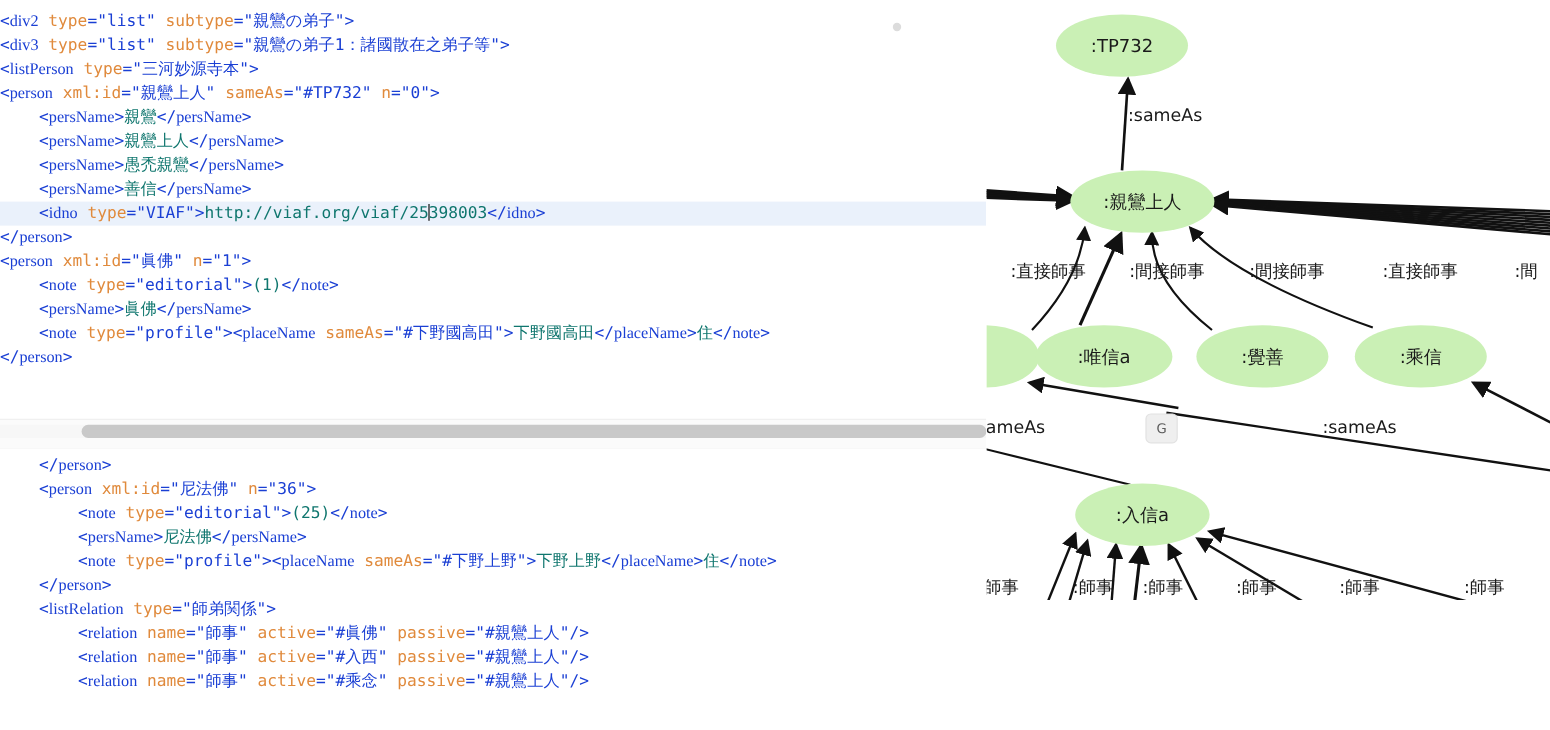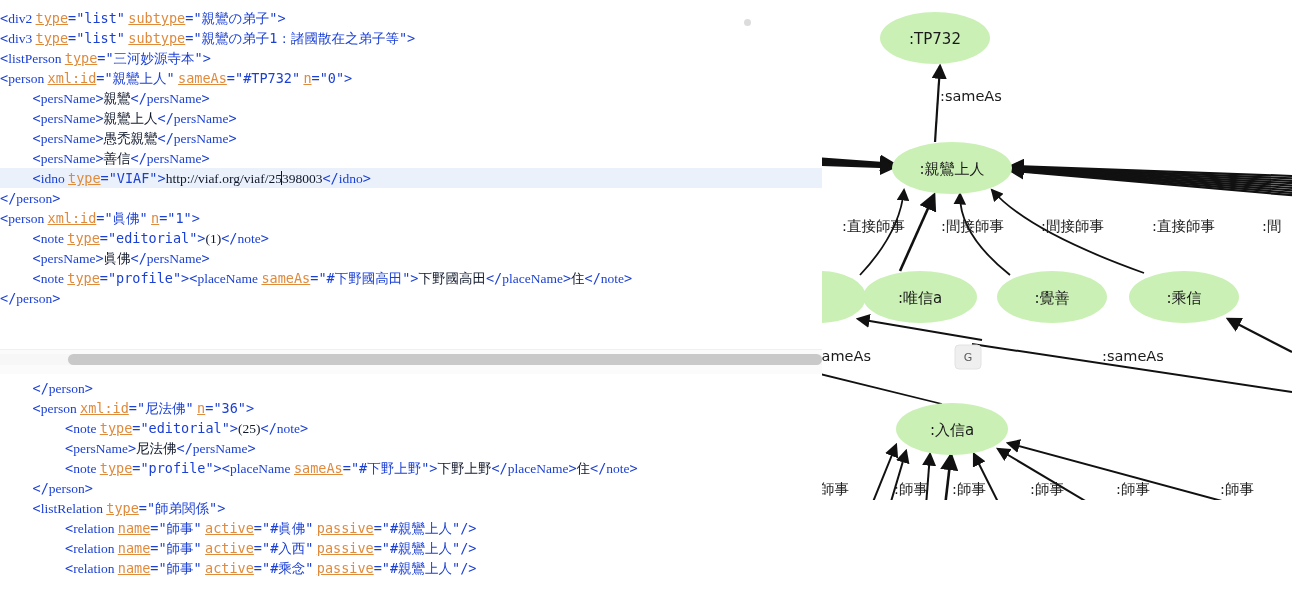--- a/index.html
+++ b/index.html
@@ -18,23 +18,23 @@
   .code-lines{
     font-family:"DejaVu Sans Mono","Liberation Mono",monospace;
     font-size:13.5px;line-height:20px;white-space:pre;color:#111;
     padding:0;
   }
   #code-top .code-lines{padding-top:8px;}
   #code-bottom .code-lines{padding-top:4px;}
   .ln{height:20px;white-space:pre;}
   .ln.hl{background:#eaf1fb;}
   .tag{color:#1a3fd4;font-family:Liberation Serif, serif;}
-  .attr{color:#e08a3c;text-decoration:underline;}
+  .attr{color:#e08a3c;}
   .val{color:#1a3fd4;}
-  .txt{color:#0f172a;font-family:Liberation Serif, serif;}
+  .txt{color:#0f766e;}
   .punc{color:#1a3fd4;}
   .caret{display:inline-block;width:0;border-left:1px solid #111;height:14px;vertical-align:-2px;margin:0 -0.5px;}
 
   
   .hscroll-wrap{position:absolute;left:0;top:349px;width:822px;height:24px;background:#fbfbfb;
                 border-top:1px solid #f0f0f0;border-bottom:1px solid #ececec;}
   .hscroll-track{position:absolute;left:0;top:4px;width:822px;height:11px;background:#f7f7f7;}
   .hscroll-thumb{position:absolute;left:68px;top:4px;width:754px;height:11px;background:#c9c9c9;border-radius:6px;}
   .scroll-dot{position:absolute;left:744px;top:19px;width:7px;height:7px;border-radius:50%;background:#dcdcdc;}
 

